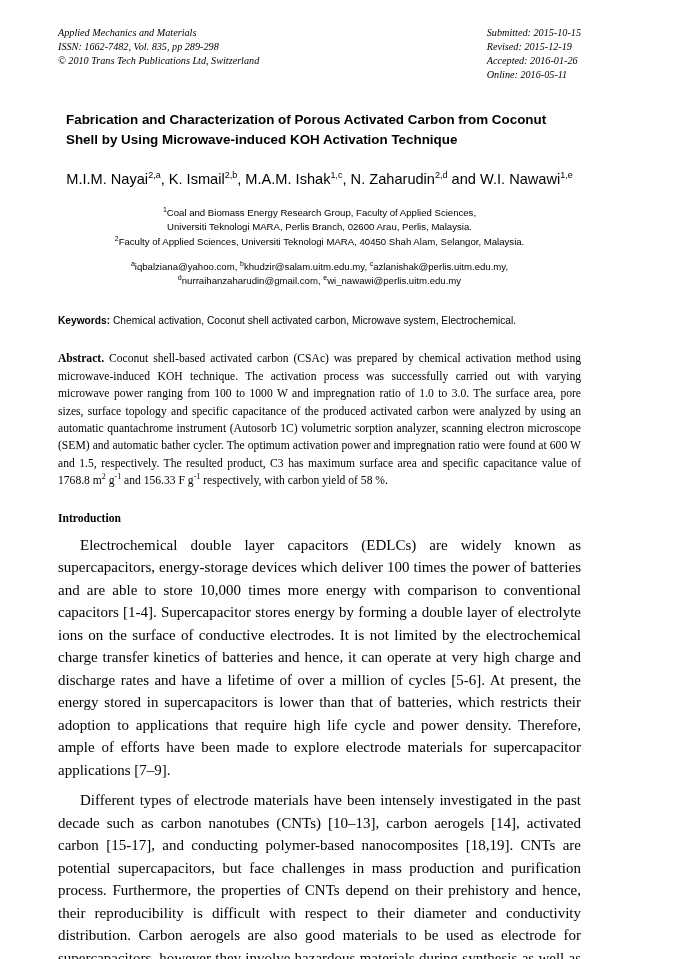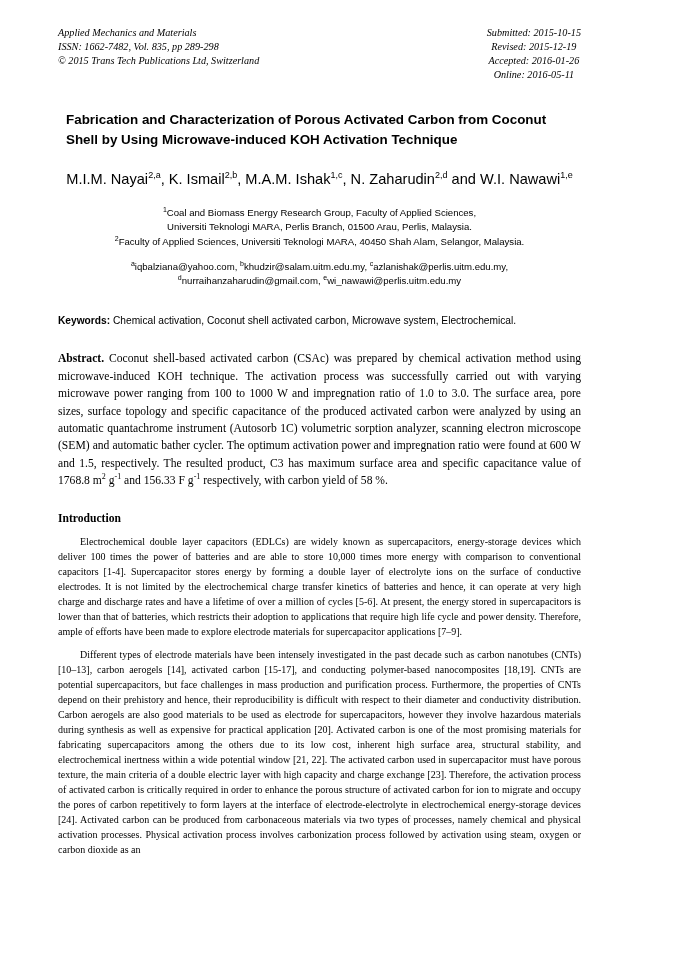--- a/index.html
+++ b/index.html
@@ -27,21 +27,21 @@
     justify-content: space-between;
     align-items: flex-start;
     font-style: italic;
     font-size: 10.2px;
     line-height: 1.38;
   }
   .journal-left div, .journal-right div {
     white-space: nowrap;
   }
   .journal-right {
-    text-align: center;
+    text-align: left;
   }
   
   .title {
     font-family: "Liberation Sans", sans-serif;
     font-weight: bold;
     font-size: 13.4px;
     line-height: 1.45;
     text-align: left;
     margin-top: 28px;
     padding: 0 8px;
@@ -109,58 +109,58 @@
     vertical-align: super;
     line-height: 0;
   }
   
   .section-heading {
     margin-top: 22px;
     font-weight: bold;
     font-size: 11.6px;
   }
   .body-text {
-    font-size: 10px;
+    font-size: 15px;
     line-height: 1.5;
     text-align: justify;
     margin-top: 9px;
     text-indent: 22px;
   }
   .body-text.p2 {
     margin-top: 8px;
   }
 </style>
 </head>
 <body>
 
 <div class="page">
 
   <div class="journal-header">
     <div class="journal-left">
       <div>Applied Mechanics and Materials</div>
       <div>ISSN: 1662-7482, Vol. 835, pp 289-298</div>
-      <div>© 2015 Trans Tech Publications Ltd, Switzerland</div>
+      <div>© 2010 Trans Tech Publications Ltd, Switzerland</div>
     </div>
     <div class="journal-right">
       <div>Submitted: 2015-10-15</div>
       <div>Revised: 2015-12-19</div>
       <div>Accepted: 2016-01-26</div>
       <div>Online: 2016-05-11</div>
     </div>
   </div>
 
   <div class="title">Fabrication and Characterization of Porous Activated Carbon from Coconut Shell by Using Microwave-induced KOH Activation Technique</div>
 
   <div class="authors">
     M.I.M. Nayai<sup>2,a</sup>, K. Ismail<sup>2,b</sup>, M.A.M. Ishak<sup>1,c</sup>, N. Zaharudin<sup>2,d</sup> and W.I. Nawawi<sup>1,e</sup>
   </div>
 
   <div class="affiliations">
     <div><sup>1</sup>Coal and Biomass Energy Research Group, Faculty of Applied Sciences,</div>
-    <div>Universiti Teknologi MARA, Perlis Branch, 01500 Arau, Perlis, Malaysia.</div>
+    <div>Universiti Teknologi MARA, Perlis Branch, 02600 Arau, Perlis, Malaysia.</div>
     <div><sup>2</sup>Faculty of Applied Sciences, Universiti Teknologi MARA, 40450 Shah Alam, Selangor, Malaysia.</div>
   </div>
 
   <div class="emails">
     <div><sup>a</sup>iqbalziana@yahoo.com, <sup>b</sup>khudzir@salam.uitm.edu.my, <sup>c</sup>azlanishak@perlis.uitm.edu.my,</div>
     <div><sup>d</sup>nurraihanzaharudin@gmail.com, <sup>e</sup>wi_nawawi@perlis.uitm.edu.my</div>
   </div>
 
   <div class="keywords">
     <span class="kw-label">Keywords:</span>

